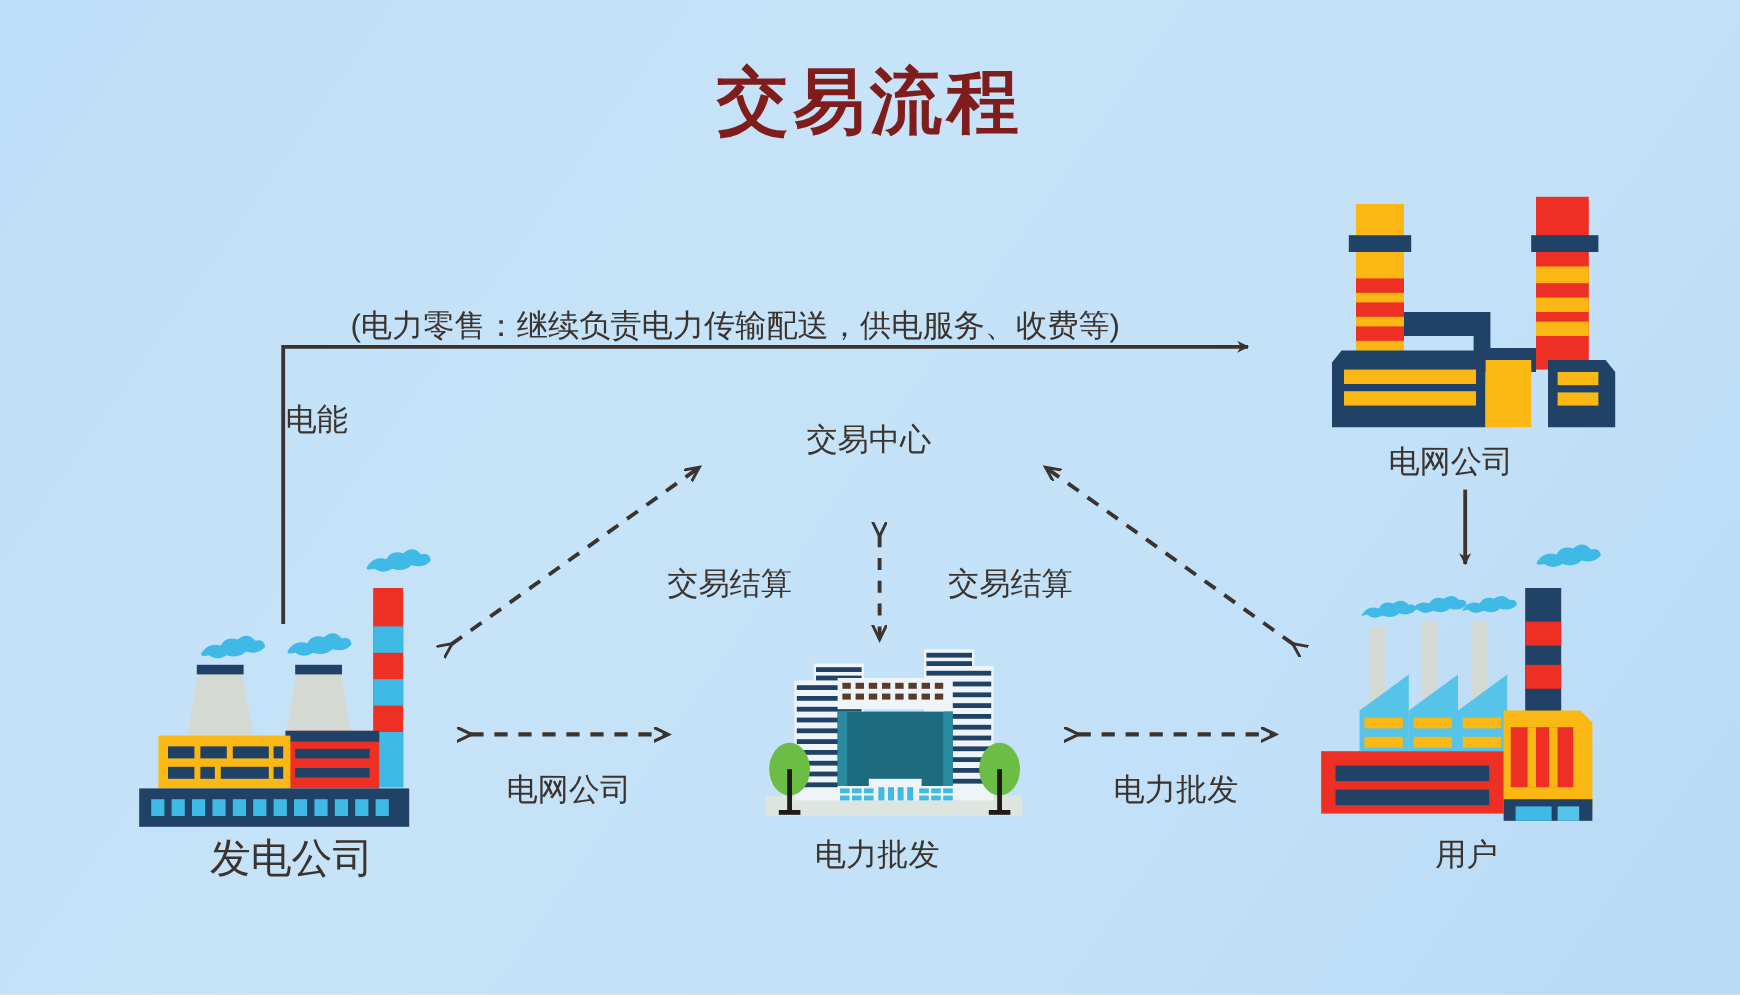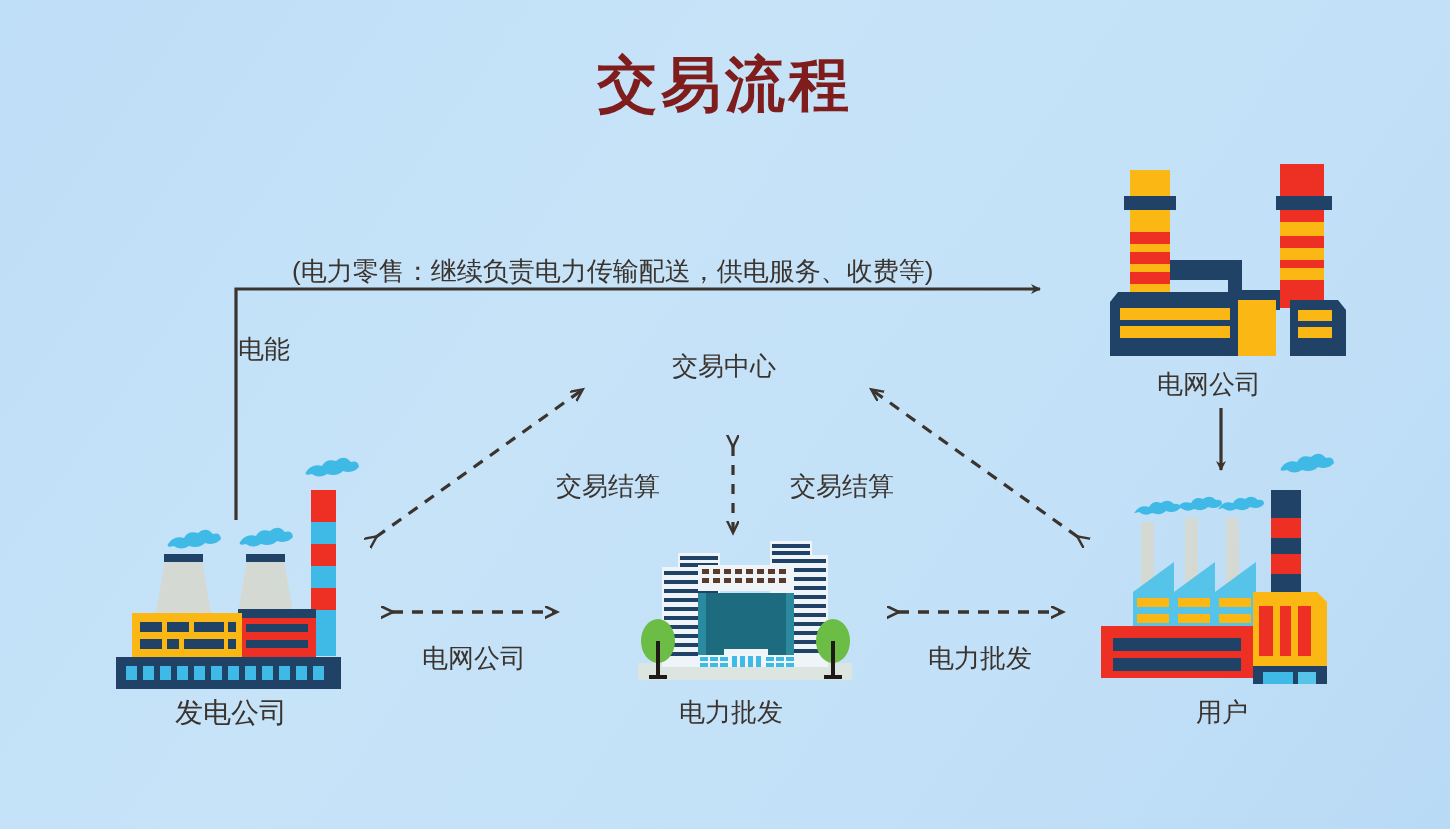--- a/index.html
+++ b/index.html
@@ -41,21 +41,21 @@
     white-space: nowrap;
     line-height: 1;
   }
   .lbl-top-note { font-size: 26px; left: 292px; top: 258px; }
   .lbl-dianneng { font-size: 26px; left: 238px; top: 336px; }
   .lbl-center   { font-size: 26px; left: 672px; top: 353px; text-align: center; }
   .lbl-set-l    { font-size: 26px; left: 556px; top: 473px; }
   .lbl-set-r    { font-size: 26px; left: 790px; top: 473px; }
   .lbl-whole    { font-size: 26px; left: 422px; top: 645px; }
   .lbl-retail   { font-size: 26px; left: 928px; top: 645px; }
-  .lbl-gen      { font-size: 28px; left: 175px; top: 699px; text-align: right; }
+  .lbl-gen      { font-size: 34px; left: 175px; top: 699px; text-align: right; }
   .lbl-sell     { font-size: 26px; left: 679px; top: 699px; }
   .lbl-grid     { font-size: 26px; left: 1157px; top: 371px; }
   .lbl-user     { font-size: 26px; left: 1196px; top: 699px; }
 
   
   #connectors {
     position: absolute;
     left: 0; top: 0;
     width: 1450px;
     height: 829px;

